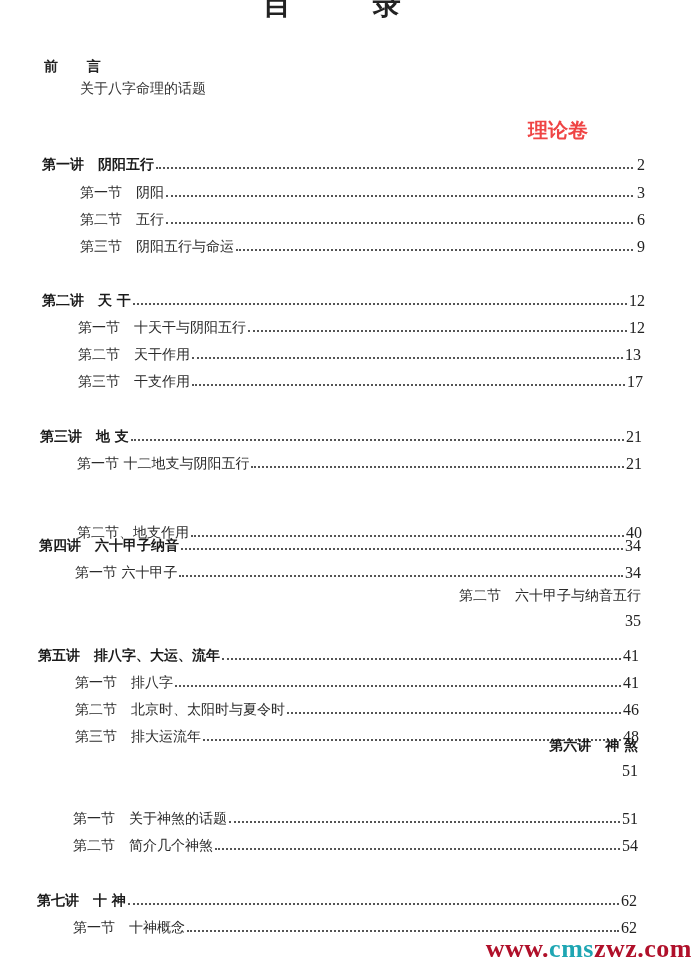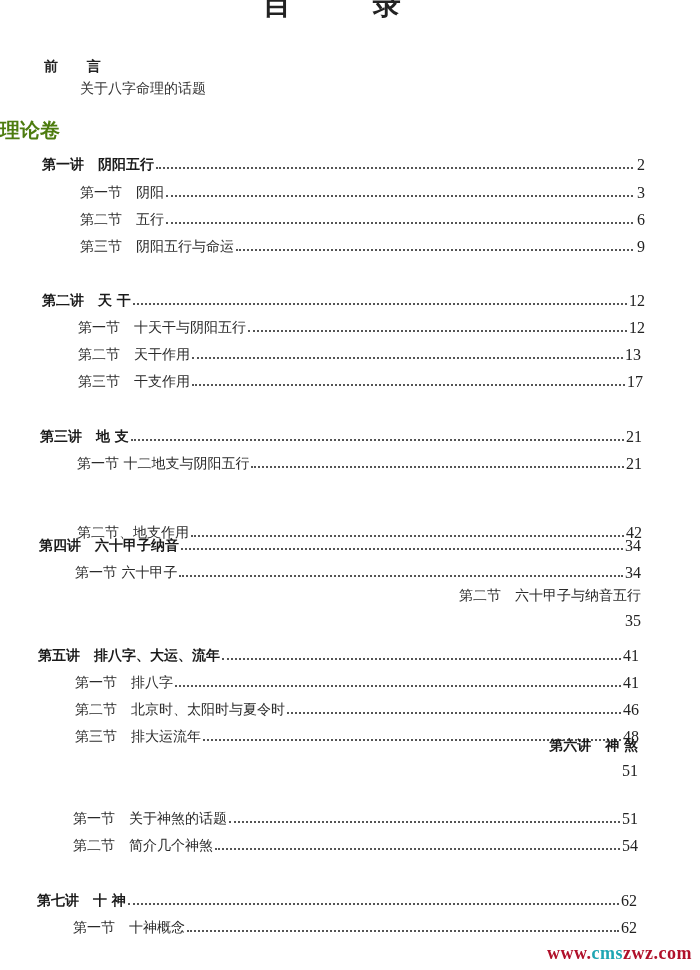--- a/index.html
+++ b/index.html
@@ -13,39 +13,39 @@
       font-size:28px; font-weight:bold; letter-spacing:36px; color:#222;
     }
     .preface-head {
       position:absolute; top:58px; left:44px; font-size:14px; font-weight:bold;
       letter-spacing:12px; color:#222;
     }
     .preface-item {
       position:absolute; top:80px; left:80px; font-size:14px; color:#333;
     }
     .volume-title {
-      position:absolute; top:117px; left:0; width:588px; text-align:left;
-      font-size:20px; font-weight:bold; color:#4d7c0f;
+      position:absolute; top:117px; left:0; width:588px; text-align:right;
+      font-size:20px; font-weight:bold; color:#ef4444;
     }
     .toc-line {
       position:absolute; display:flex; align-items:flex-end; height:22px;
       font-size:14px; color:#2a2a2a;
     }
     .toc-line.chapter { font-weight:bold; color:#1a1a1a; }
     .toc-line .label { white-space:pre; }
     .toc-line .dots {
       flex:1; border-bottom:2px dotted #555; margin:0 2px 5px 2px; height:1px;
     }
     .toc-line .page {
       font-family:"Liberation Serif", serif; font-size:16px; font-weight:normal;
       color:#222; min-width:10px; text-align:right;
     }
     .watermark {
       position:absolute; right:8px; bottom:6px; font-family:"Liberation Serif", serif;
-      font-weight:bold; font-size:18px; letter-spacing:0.5px;
+      font-weight:bold; font-size:26px; letter-spacing:0.5px;
     }
     .watermark .wm-a { color:#b0102a; }
     .watermark .wm-b { color:#1ea6b3; }
   </style>
 </head>
 <body>
 
 <div class="page-title">目 录</div>
 
 <div class="preface-head">前 言</div>
@@ -100,21 +100,21 @@
       <span class="page">21</span>
     </div>
     <div class="toc-line section" style="top: 451px; left: 77px; width: 565px;">
       <span class="label">第一节 十二地支与阴阳五行</span>
       <span class="dots"></span>
       <span class="page">21</span>
     </div>
     <div class="toc-line section" style="top: 496px; left: 77px; width: 565px; margin-top: 24px;">
       <span class="label">第二节、地支作用</span>
       <span class="dots"></span>
-      <span class="page">42</span>
+      <span class="page">40</span>
     </div>
     <div class="toc-line chapter" style="top: 533px; left: 39px; width: 602px;">
       <span class="label">第四讲　六十甲子纳音</span>
       <span class="dots"></span>
       <span class="page">34</span>
     </div>
     <div class="toc-line section" style="top: 560px; left: 75px; width: 566px;">
       <span class="label">第一节 六十甲子</span>
       <span class="dots"></span>
       <span class="page">34</span>

